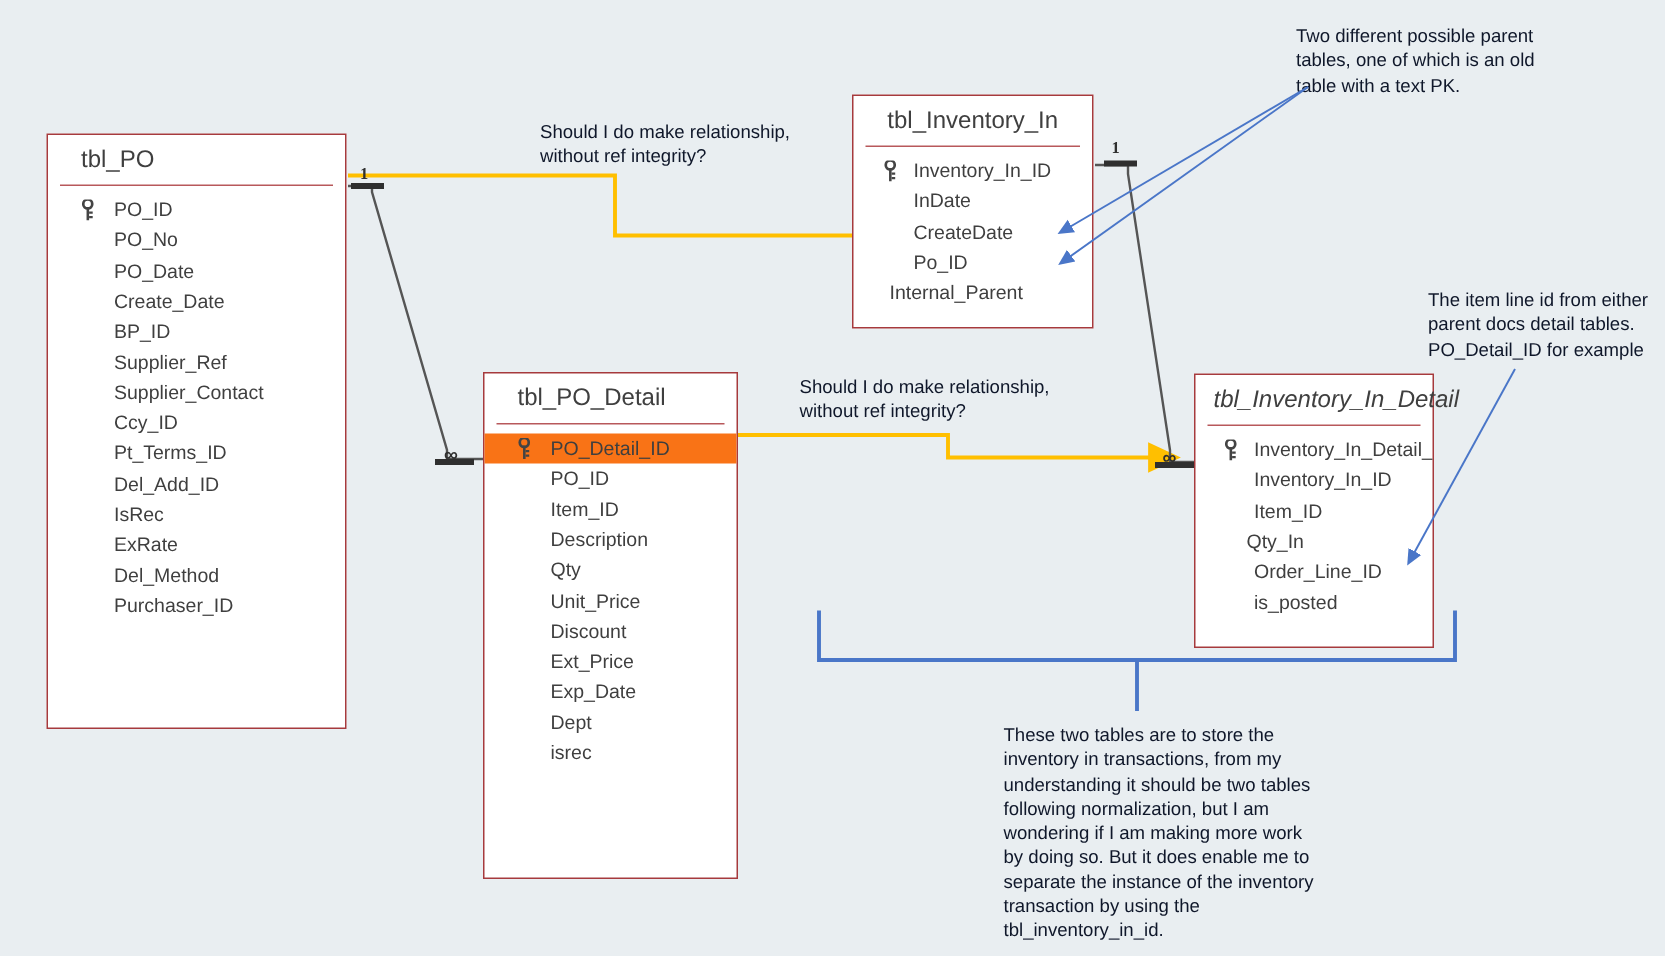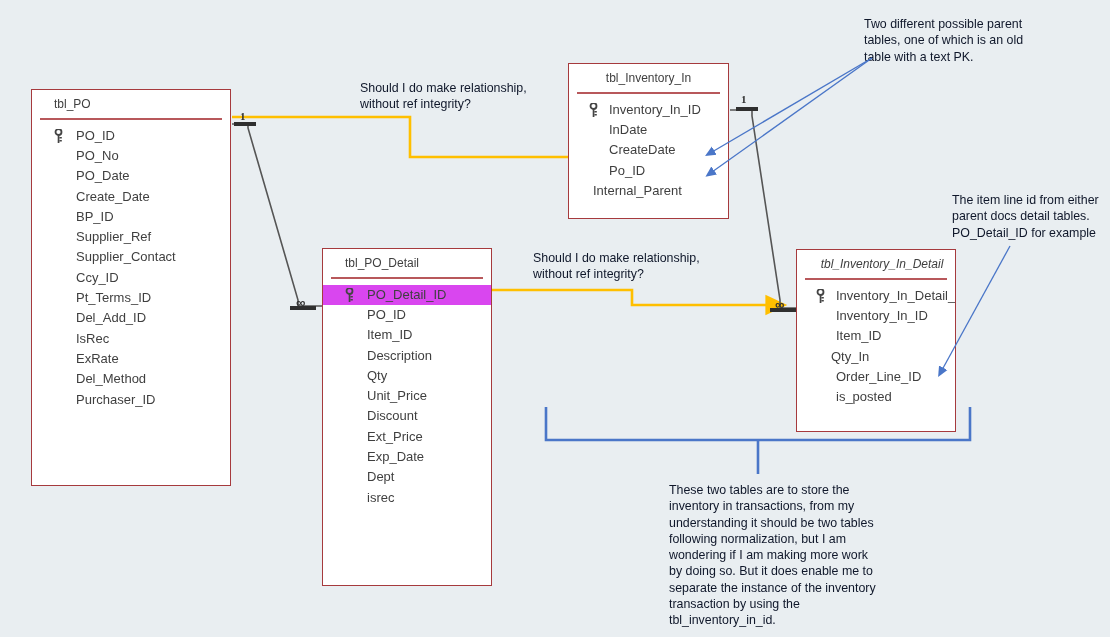--- a/index.html
+++ b/index.html
@@ -29,21 +29,21 @@
 
   
   .tbl {
     position: absolute;
     background: #ffffff;
     border: 1.5px solid #a63a3d;
     box-sizing: border-box;
     z-index: 3;
   }
   .tbl-title {
-    font-size: 12px;
+    font-size: 16px;
     color: #3f3f3f;
     padding: 8px 0 7px 22px;
     line-height: 1.1;
     white-space: nowrap;
   }
   .tbl-sep {
     height: 1.5px;
     background: #b8585b;
     margin: 0 8px;
   }
@@ -54,21 +54,21 @@
     position: relative;
     font-size: 13px;
     color: #3f3f3f;
     line-height: 20.3px;
     height: 20.3px;
     padding-left: 44px;
     white-space: nowrap;
     overflow: hidden;
   }
   .field.pk-highlight {
-    background: #d946ef;
+    background: #f97316;
   }
   .keyicon {
     position: absolute;
     left: 22px;
     top: 3px;
     width: 9px;
     height: 14px;
   }
 
   

